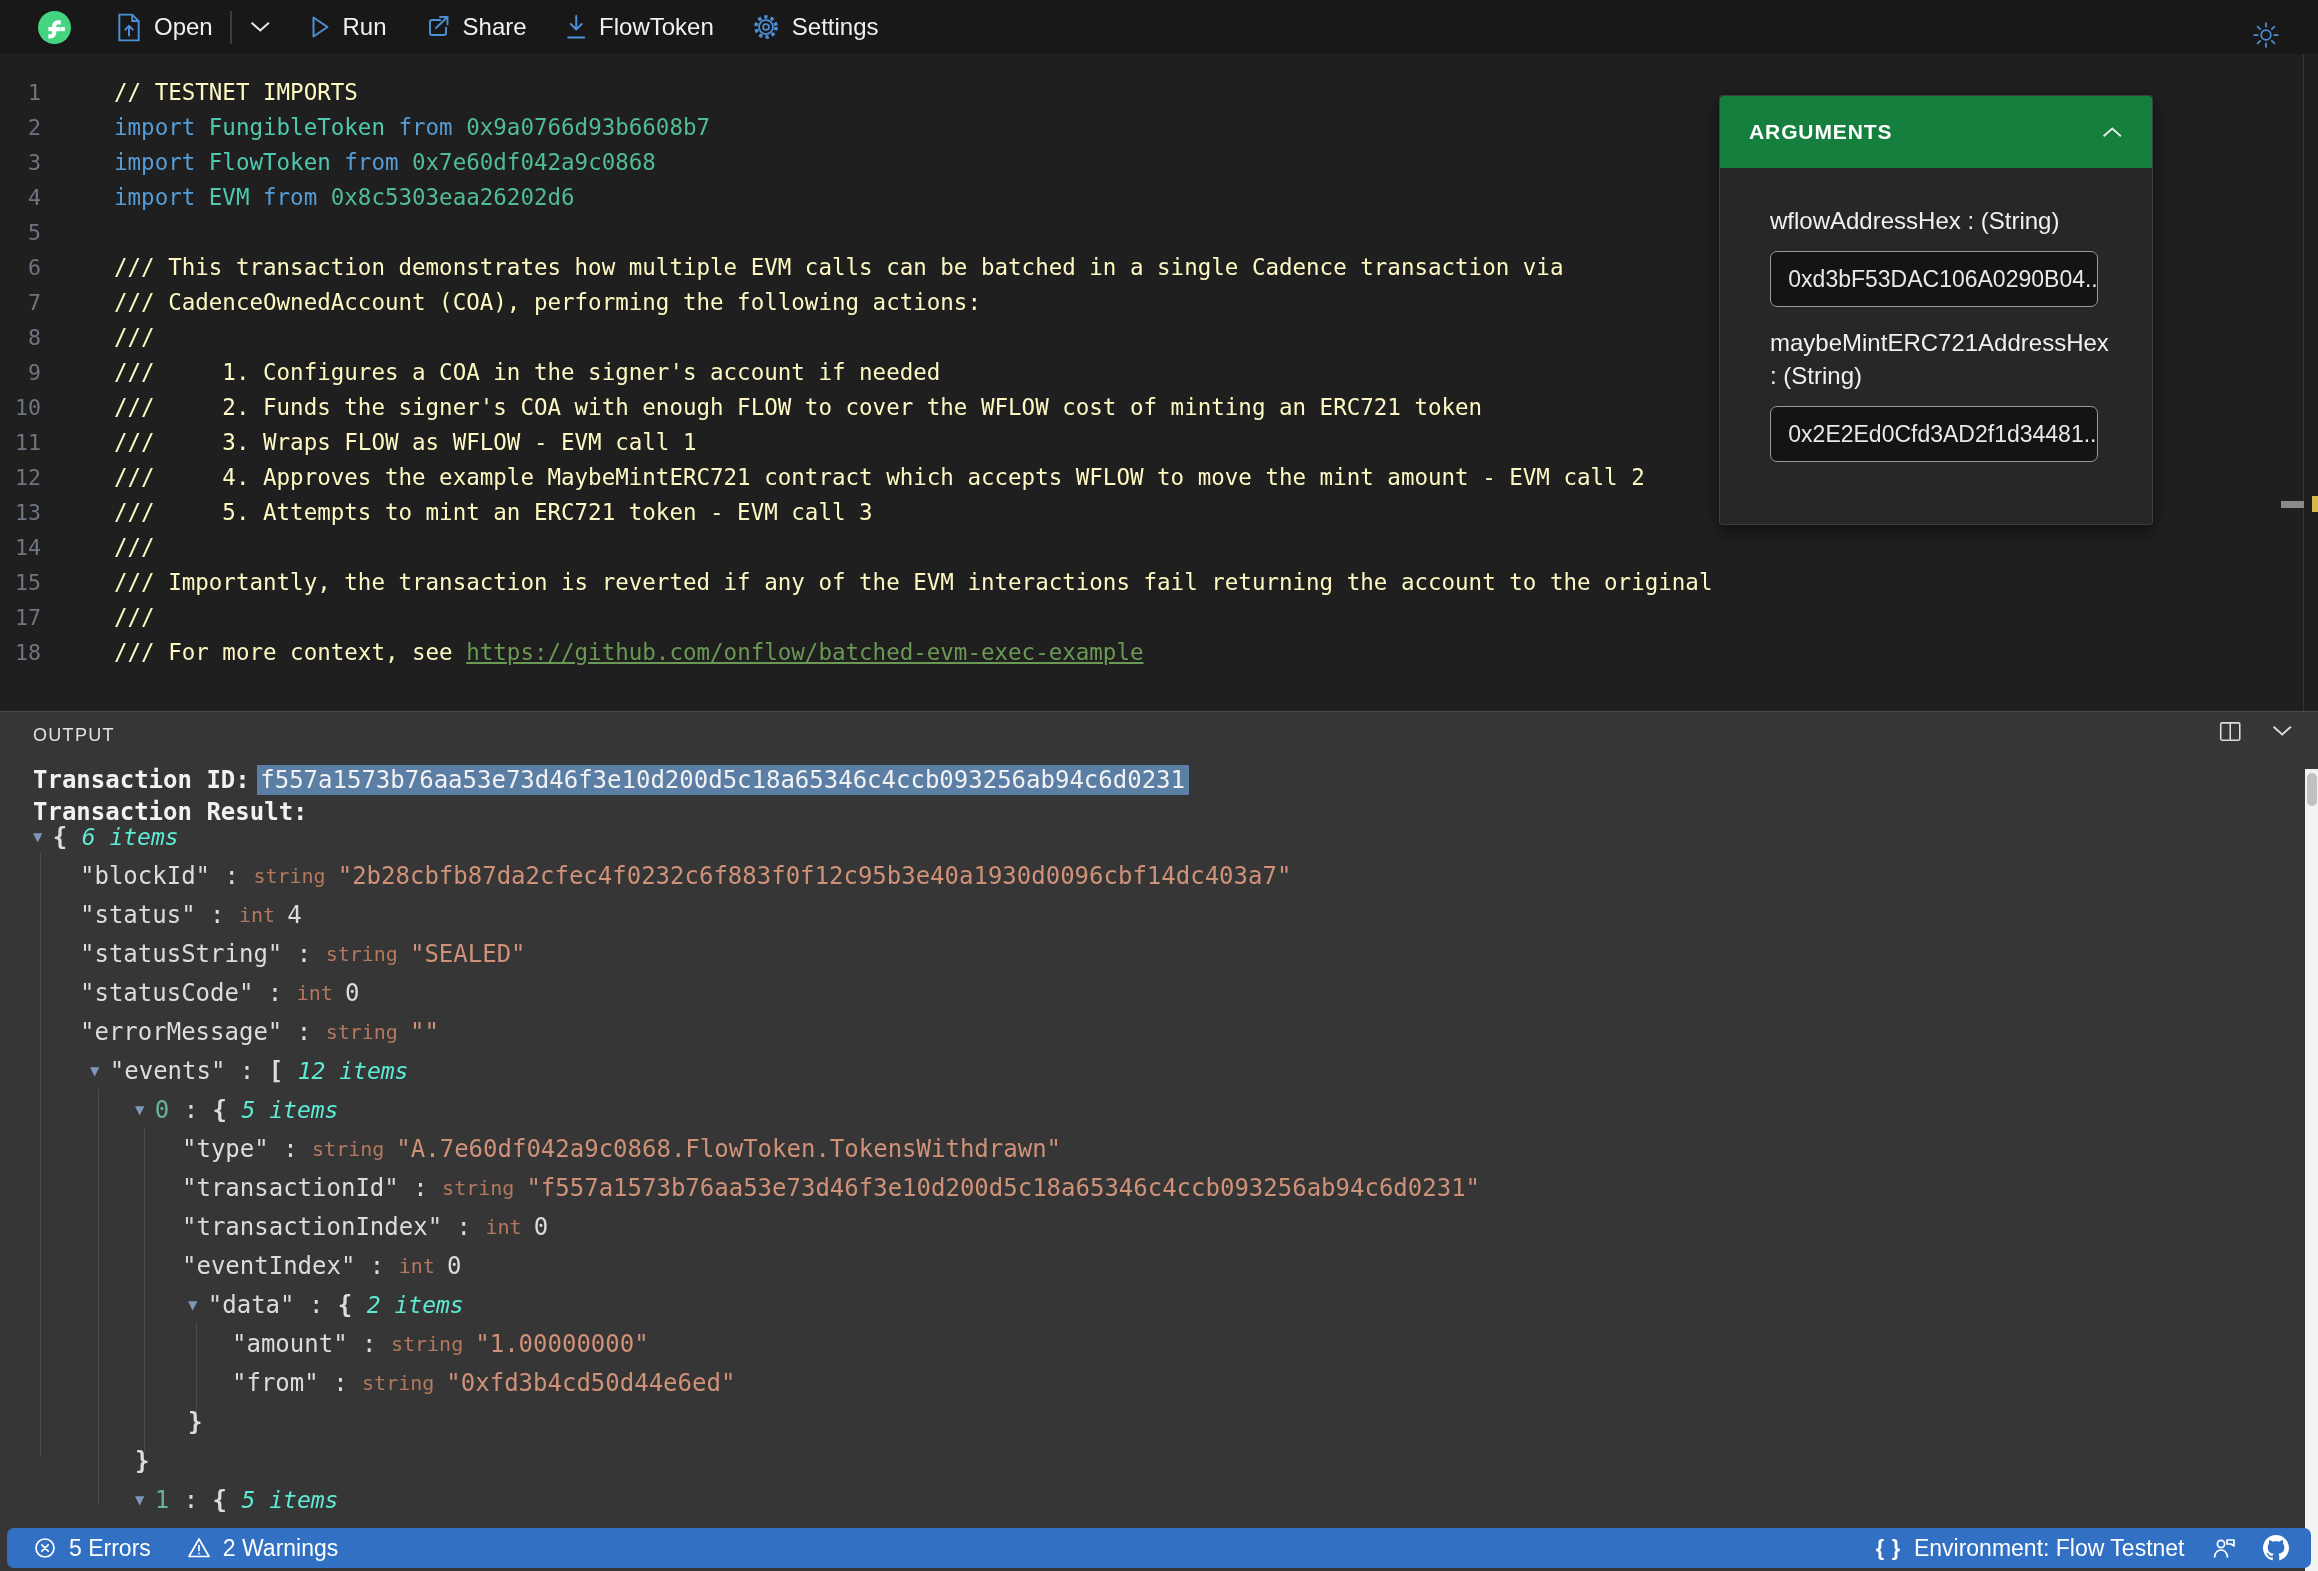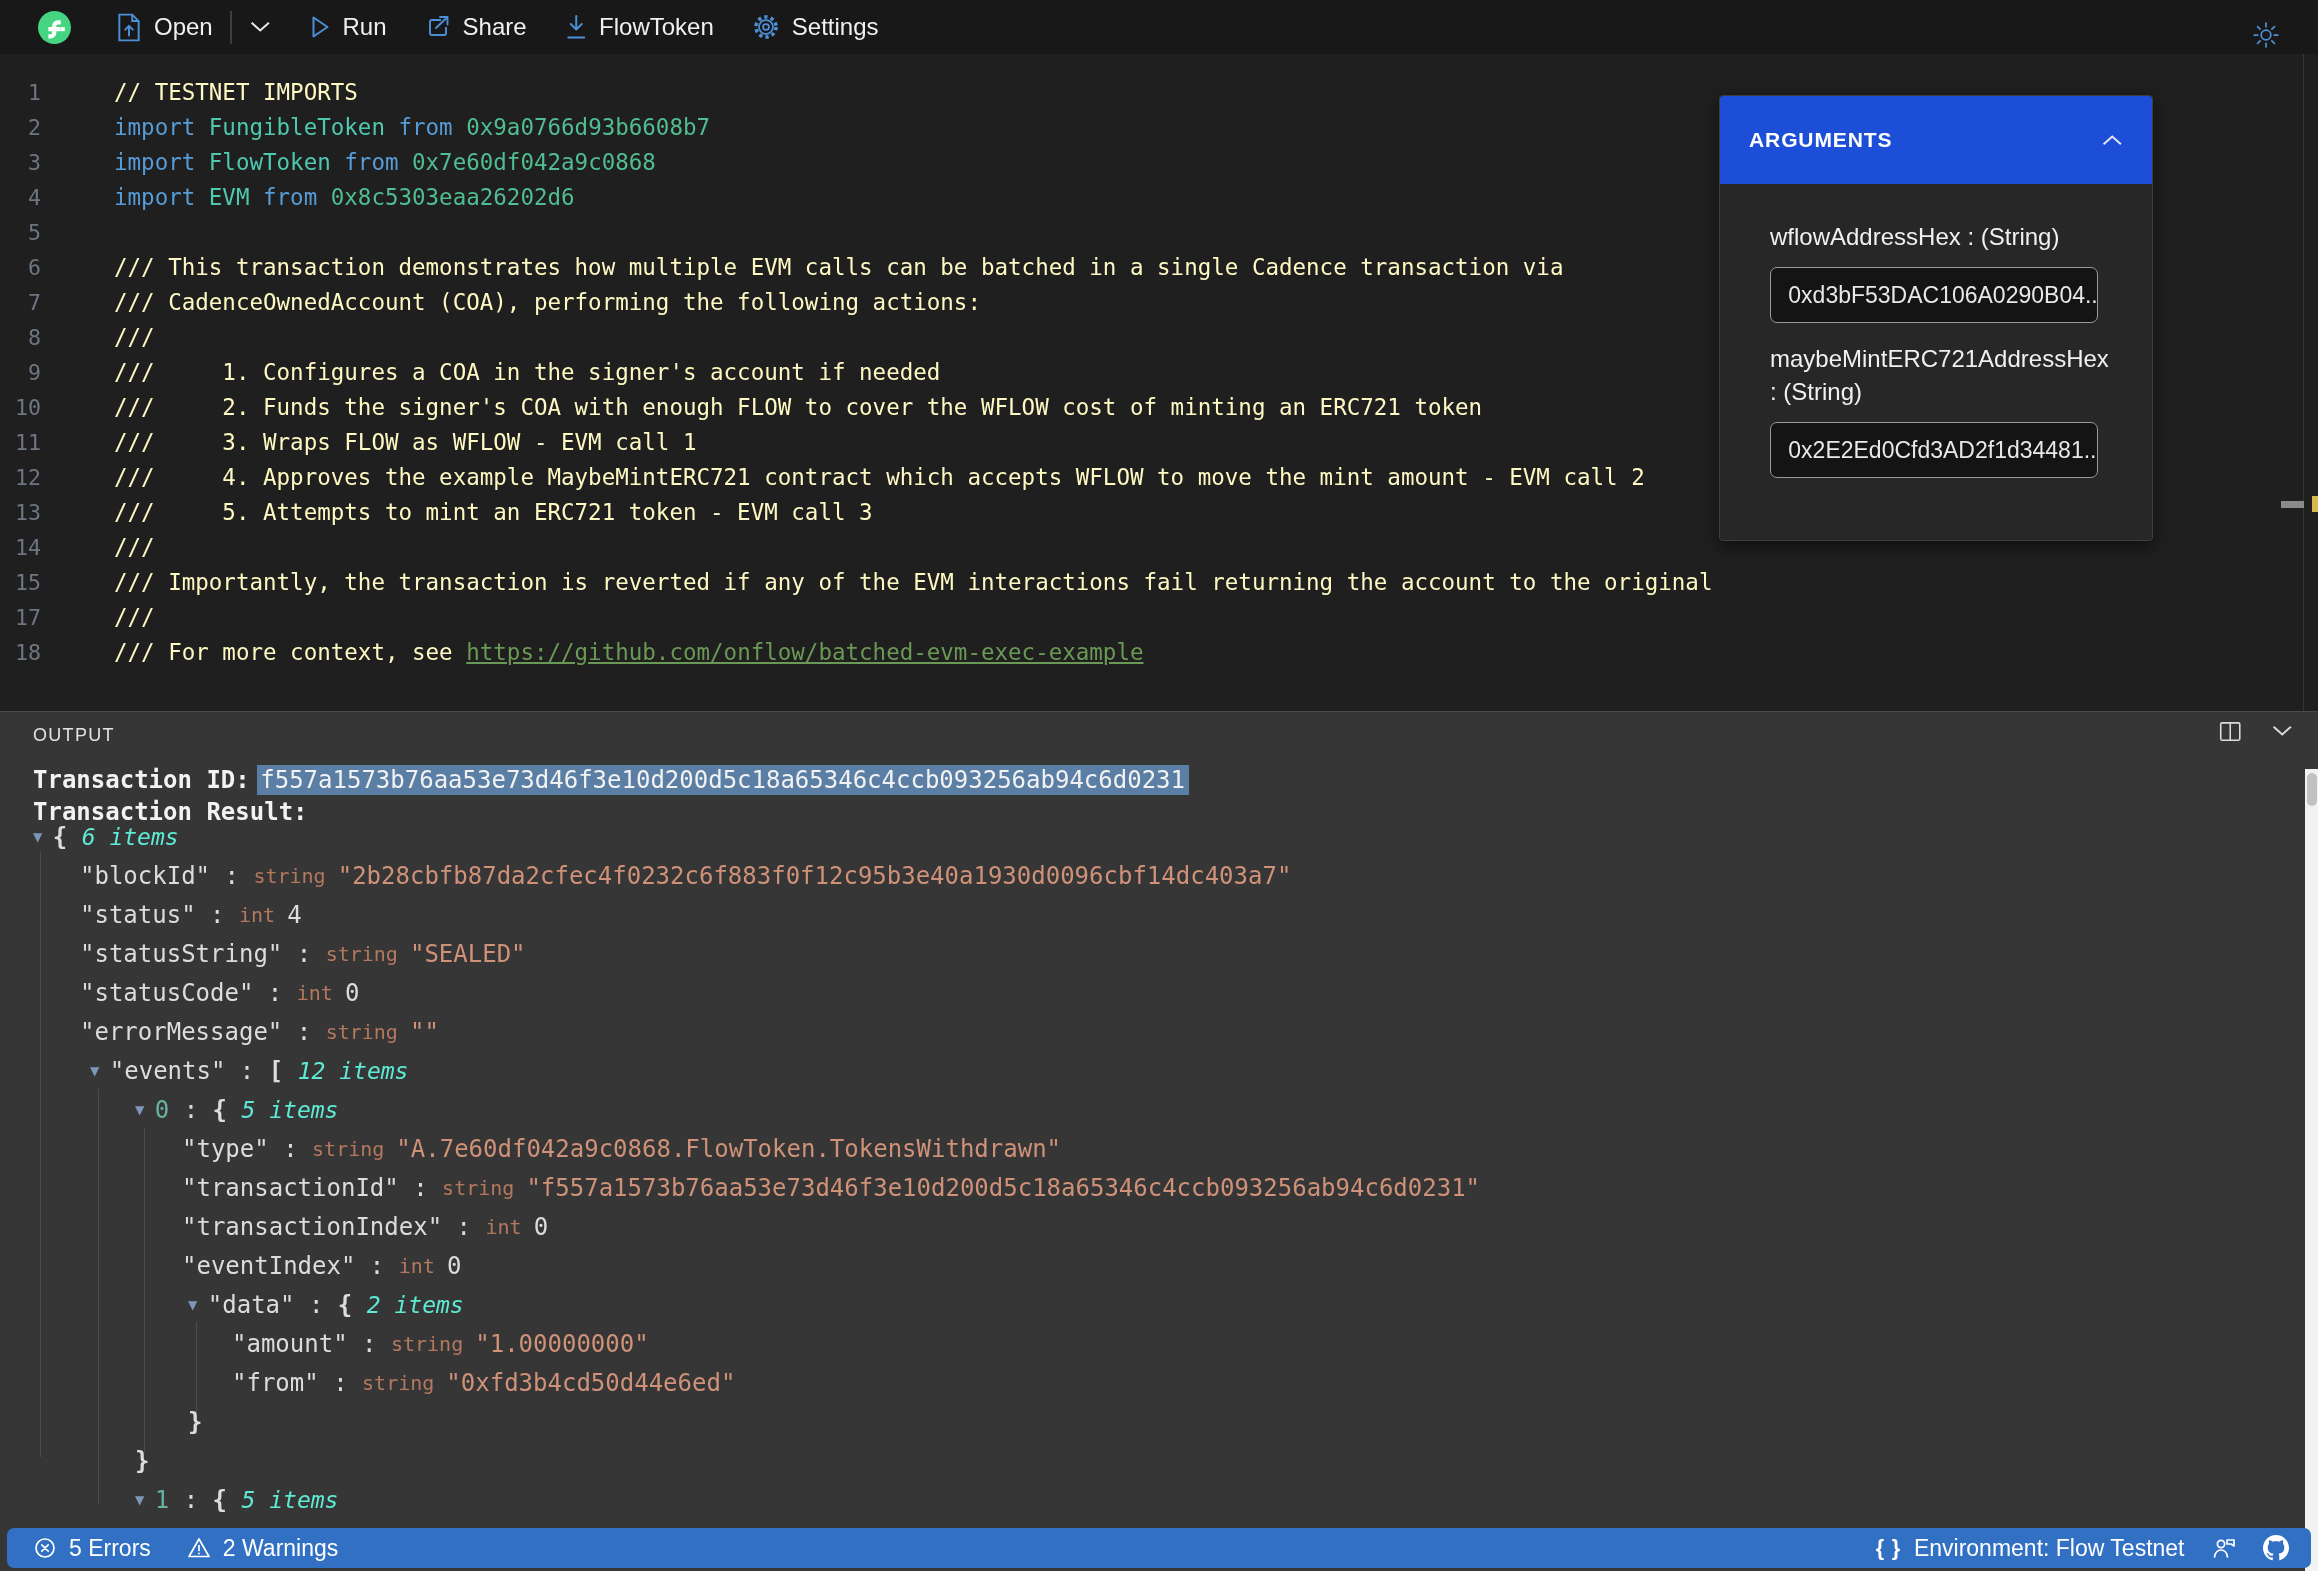--- a/index.html
+++ b/index.html
@@ -15,22 +15,22 @@
   .code-line{height:35px;line-height:35px;white-space:pre;font-family:"DejaVu Sans Mono",monospace;font-size:22.5px;}
   .gut{display:inline-block;width:41px;text-align:right;color:#6e7681;margin-right:73px;font-size:21.6px;}
   .c-cm{color:#fef9c3}.c-kw{color:#569cd6}.c-ty{color:#4ec9b0}.c-ad{color:#50bd93}
   .c-lk{color:#6a9955;text-decoration:underline}
   #ruler-line{position:absolute;left:2303px;top:54px;width:0.9px;height:657px;background:#353535;}
   #ruler-thumb{position:absolute;left:2281px;top:501px;width:22.5px;height:7px;background:#8a8a8a;}
   #ruler-warn{position:absolute;left:2312px;top:496px;width:7px;height:15.6px;background:#d7ba4d;}
   
   #args{position:absolute;left:1719px;top:95px;width:432px;background:#272727;border:0.9px solid #3e3e3e;border-radius:3.5px;
     box-shadow:0 5.2px 15.6px rgba(0,0,0,.5);}
-  #args-header{height:64px;background:#1d4ed8;display:flex;align-items:center;justify-content:space-between;
-    padding:12px 29px;border-radius:3.5px 3.5px 0 0;text-align:right;}
+  #args-header{height:64px;background:#15803d;display:flex;align-items:center;justify-content:space-between;
+    padding:4px 29px;border-radius:3.5px 3.5px 0 0;text-align:right;}
   #args-title{color:#ffffff;font-size:21px;font-weight:bold;letter-spacing:0.9px;}
   #args-body{padding:24px 54px 43px 50px;}
   .arg-label{color:#f0f0f0;font-size:24px;line-height:33px;margin:12px 0 14px 0;}
   .arg-input{background:#141414;border:1.7px solid #9a9a9a;border-radius:7px;height:54px;line-height:54px;
     color:#e8e8e8;font-size:23px;padding:0 17.3px;white-space:nowrap;overflow:hidden;margin-bottom:19px;}
   
   #output{position:absolute;left:0;top:711px;width:2319px;height:861px;background:#363636;border-top:0.9px solid #4a4a4a;
     box-sizing:border-box;overflow:hidden;}
   #output-title{position:absolute;left:33px;top:13px;color:#e3e3e3;font-size:18px;font-weight:normal;letter-spacing:1.3px;}
   #output-icons{position:absolute;right:26px;top:8.6px;display:flex;gap:29px;align-items:center;}

